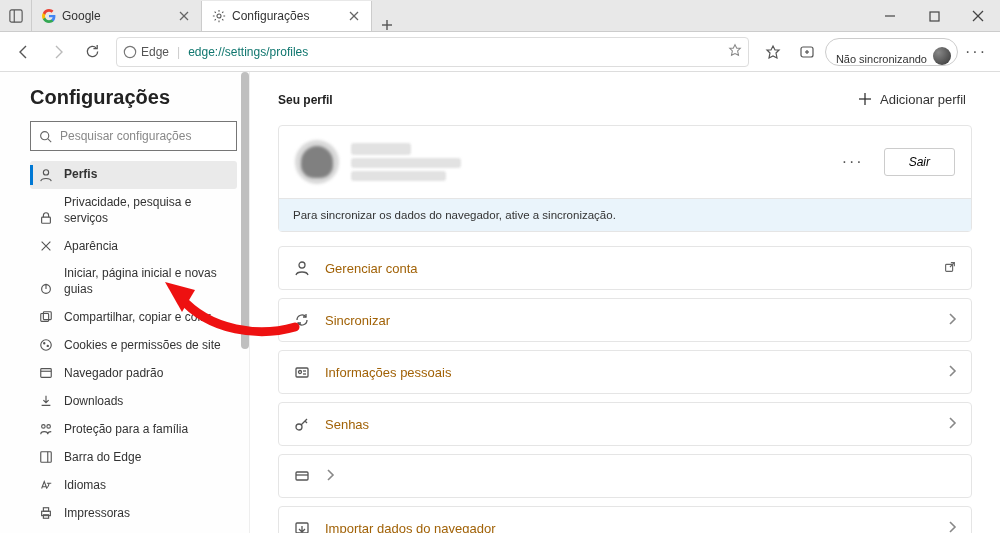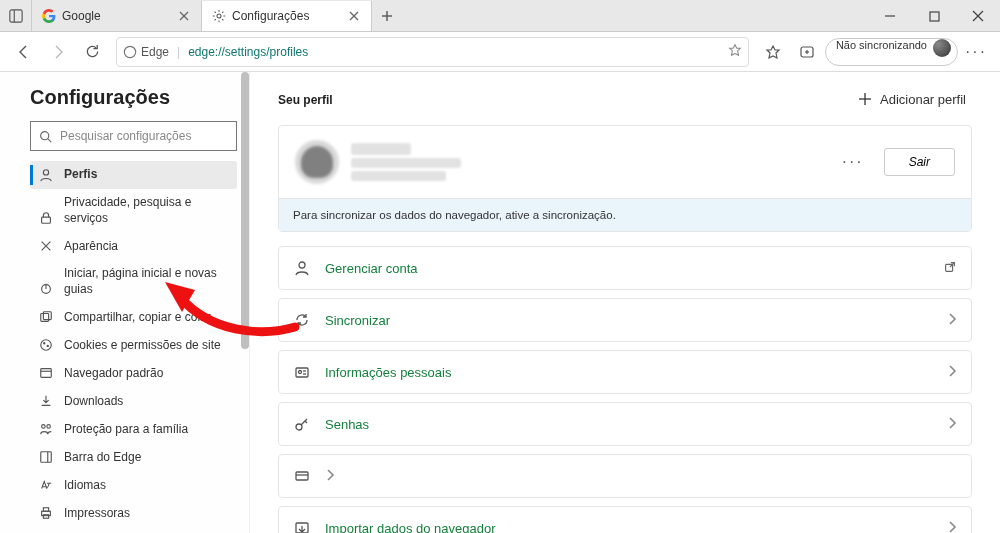--- a/index.html
+++ b/index.html
@@ -2,39 +2,39 @@
 <html><head>
 <meta charset="utf-8">
 <style>
   * { box-sizing: border-box; }
   html, body { margin: 0; padding: 0; font-family: "Segoe UI", Arial, sans-serif; font-size: 12px; color: #333; background: #fff; }
   body { width: 1000px; height: 533px; overflow: hidden; position: relative; background:#f7f7f7; }
 
   
   .titlebar { height: 32px; background: #e8e8e8; display:flex; align-items:stretch; border-bottom:1px solid #ccc; }
   .titlebar .left-square { width:32px; display:flex; align-items:center; justify-content:center; border-right:1px solid #ccc; }
-  .tabs { display:flex; align-items:center; flex:1; overflow:hidden; }
+  .tabs { display:flex; align-items:flex-end; flex:1; overflow:hidden; }
   .tab { display:flex; align-items:center; height:30px; padding:0 8px 0 10px; min-width:170px; max-width:200px; border-right:1px solid #ccc; font-size:12px; gap:6px;}
   .tab.active { background:#e8e8e8; }
   .tab.bgwhite { background:#fff;}
   .tab .favicon { width:14px; height:14px; flex-shrink:0; display:flex; align-items:center; justify-content:center;}
   .tab .title { flex:1; overflow:hidden; text-overflow:ellipsis; white-space:nowrap; color:#333;}
   .tab .close { width:18px; height:18px; display:flex; align-items:center; justify-content:center; color:#666;}
   .newtab { width:30px; display:flex; align-items:center; justify-content:center; color:#555;}
   .win-controls { display:flex; }
   .win-btn { width:44px; height:32px; display:flex; align-items:center; justify-content:center; color:#444;}
 
   
   .toolbar { height:40px; background:#fff; display:flex; align-items:center; padding:0 8px; gap:2px; border-bottom:1px solid #ddd;}
   .tb-btn { width:32px; height:32px; display:flex; align-items:center; justify-content:center; color:#555; border-radius:4px;}
   .addr-wrap { flex:1; display:flex; align-items:center; height:30px; border:1px solid #ddd; border-radius:4px; background:#fff; margin:2px 6px; padding:0 6px; gap:8px;}
   .addr-wrap .edge-label { color:#555; display:flex; align-items:center; gap:4px; font-size:12px;}
   .addr-wrap .sep { color:#ccc; }
   .addr-wrap .url { color:#0f766e; flex:1;}
-  .sync-status { display:flex; align-items:flex-start; height:28px; border:1px solid #ccc; border-radius:14px; padding:0 6px 0 10px; gap:6px; font-size:11px; color:#333;}
+  .sync-status { display:flex; align-items:flex-end; height:28px; border:1px solid #ccc; border-radius:14px; padding:0 6px 0 10px; gap:6px; font-size:11px; color:#333;}
   .sync-status .avatar { width:18px; height:18px; border-radius:50%; background: radial-gradient(circle at 30% 30%, #888, #333); }
 
   
   .content { position:absolute; top:72px; left:0; right:0; bottom:0; background:#fff; display:flex; }
   .sidebar { width:250px; padding:14px 12px 10px 30px; overflow-y:auto; border-right:1px solid #eee; background:#fefefe; position:relative;}
   .sidebar h1 { font-size:20px; font-weight:600; margin:0 0 12px 0; color:#222;}
   .search-box { display:flex; align-items:center; border:1px solid #767676; height:30px; padding:0 8px; gap:6px; background:#fff;}
   .search-box input { border:none; outline:none; flex:1; font-size:12px; color:#3b82f6;}
   .search-box input::placeholder { color:#888;}
   .nav { list-style:none; margin:10px 0 0 0; padding:0;}
@@ -62,21 +62,21 @@
   .profile-info .l1{ width:60px; height:12px;} .profile-info .l2{ width:110px;} .profile-info .l3{ width:95px;}
   .profile-actions { display:flex; align-items:center; gap:14px;}
   .more-dots { font-size:16px; color:#555; letter-spacing:2px; padding:4px 6px;}
   .logout-btn { border:1px solid #ccc; background:#fff; padding:6px 24px; border-radius:3px; font-size:12px;font-style:italic;}
 
   .sync-banner { background:#eaf4fb; color:#333; font-size:11.5px; padding:10px 14px; border-top:1px solid #e5e5e5;}
 
   .setting-list { display:flex; flex-direction:column; gap:8px;}
   .setting-row { border:1px solid #e5e5e5; border-radius:4px; display:flex; align-items:center; padding:12px 14px; gap:14px; background:#fff; cursor:pointer;}
   .setting-row .ricon { width:18px; height:18px; display:flex; align-items:center; justify-content:center; color:#555;}
-  .setting-row .rlabel { flex:1; font-size:13px; color:#15803d; font-weight:500;}
+  .setting-row .rlabel { flex:1; font-size:13px; color:#a16207; font-weight:500;}
   .setting-row .chevron { color:#888;}
   .setting-row .extlink { color:#555;}
 
   
   .arrow-annotation { position:absolute; pointer-events:none; top:272px; left:160px; z-index:50;}
 
 </style>
 </head>
 <body>
 

